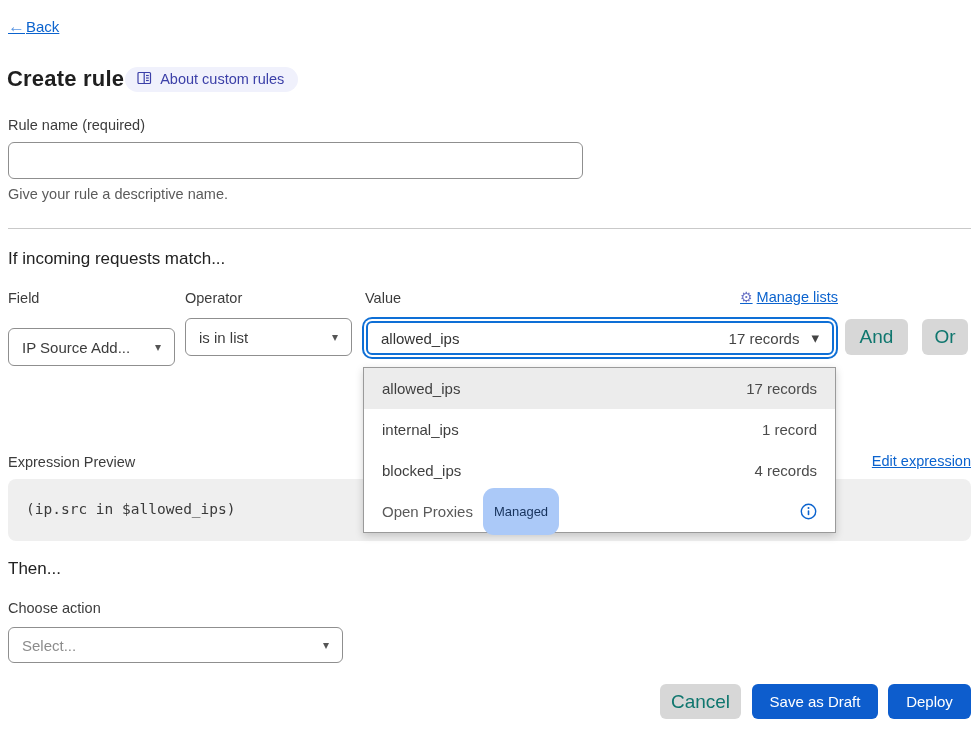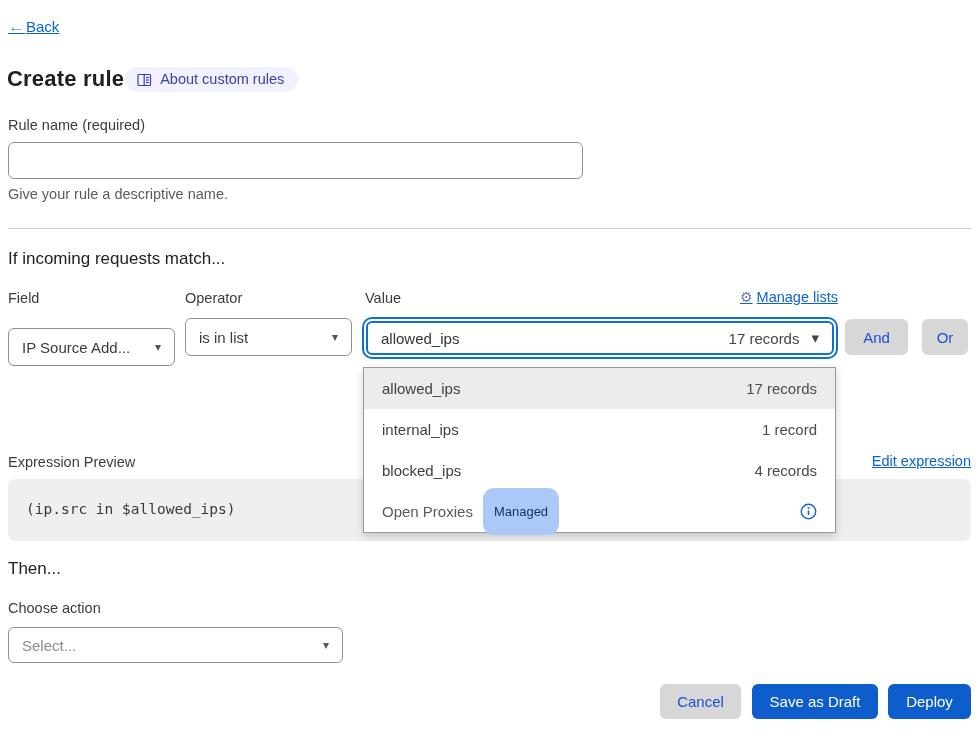--- a/index.html
+++ b/index.html
@@ -10,21 +10,21 @@
   }
   .abs { position:absolute; }
 
   
   .link { color:#0b63ce; text-decoration:underline; cursor:pointer; font-size:15px; }
   .back-arrow { color:#5b96e3; text-decoration:none; font-size:17px; margin-right:1px; }
 
   
   .title { font-size:22px; font-weight:700; color:#1f1f1f; letter-spacing:.2px; }
   .badge-about {
-    display:inline-flex; align-items:flex-end; gap:8px;
+    display:inline-flex; align-items:flex-start; gap:8px;
     background:#f0f1fc; color:#3c40a8; border-radius:14px;
     padding:4px 14px 5px 12px; font-size:14.5px; cursor:pointer;
   }
 
   .field-label { font-size:14.5px; color:#3c3c3c; }
   .helper { font-size:14.5px; color:#5b5b5b; }
   .section-heading { font-size:17px; font-weight:400; color:#222; }
 
   .text-input {
     width:575px; height:37px; border:1px solid #8f8f8f; border-radius:6px;
@@ -47,21 +47,21 @@
     height:34px; padding:0 13px; background:#fff; cursor:pointer;
     border:2px solid #0e6fd6; border-radius:6px;
     box-shadow:0 0 0 2px #ffffff, 0 0 0 4px #0e6fd6;
     font-size:15px; color:#333;
   }
   .value-right { display:flex; align-items:center; gap:12px; color:#444; }
 
   .gray-btn {
     display:flex; align-items:center; justify-content:center;
     background:#d7d7d7; border:none; border-radius:6px;
-    font-size:15px; color:#1d4ed8; cursor:pointer; height:36px;
+    font-size:19px; color:#0f766e; cursor:pointer; height:36px;
     font-family:"Liberation Sans", sans-serif;
   }
   .blue-btn {
     display:flex; align-items:center; justify-content:center;
     background:#0d5dcd; border:none; border-radius:6px;
     font-size:15px; color:#fff; cursor:pointer; height:35px;
     font-family:"Liberation Sans", sans-serif;
   }
 
   

